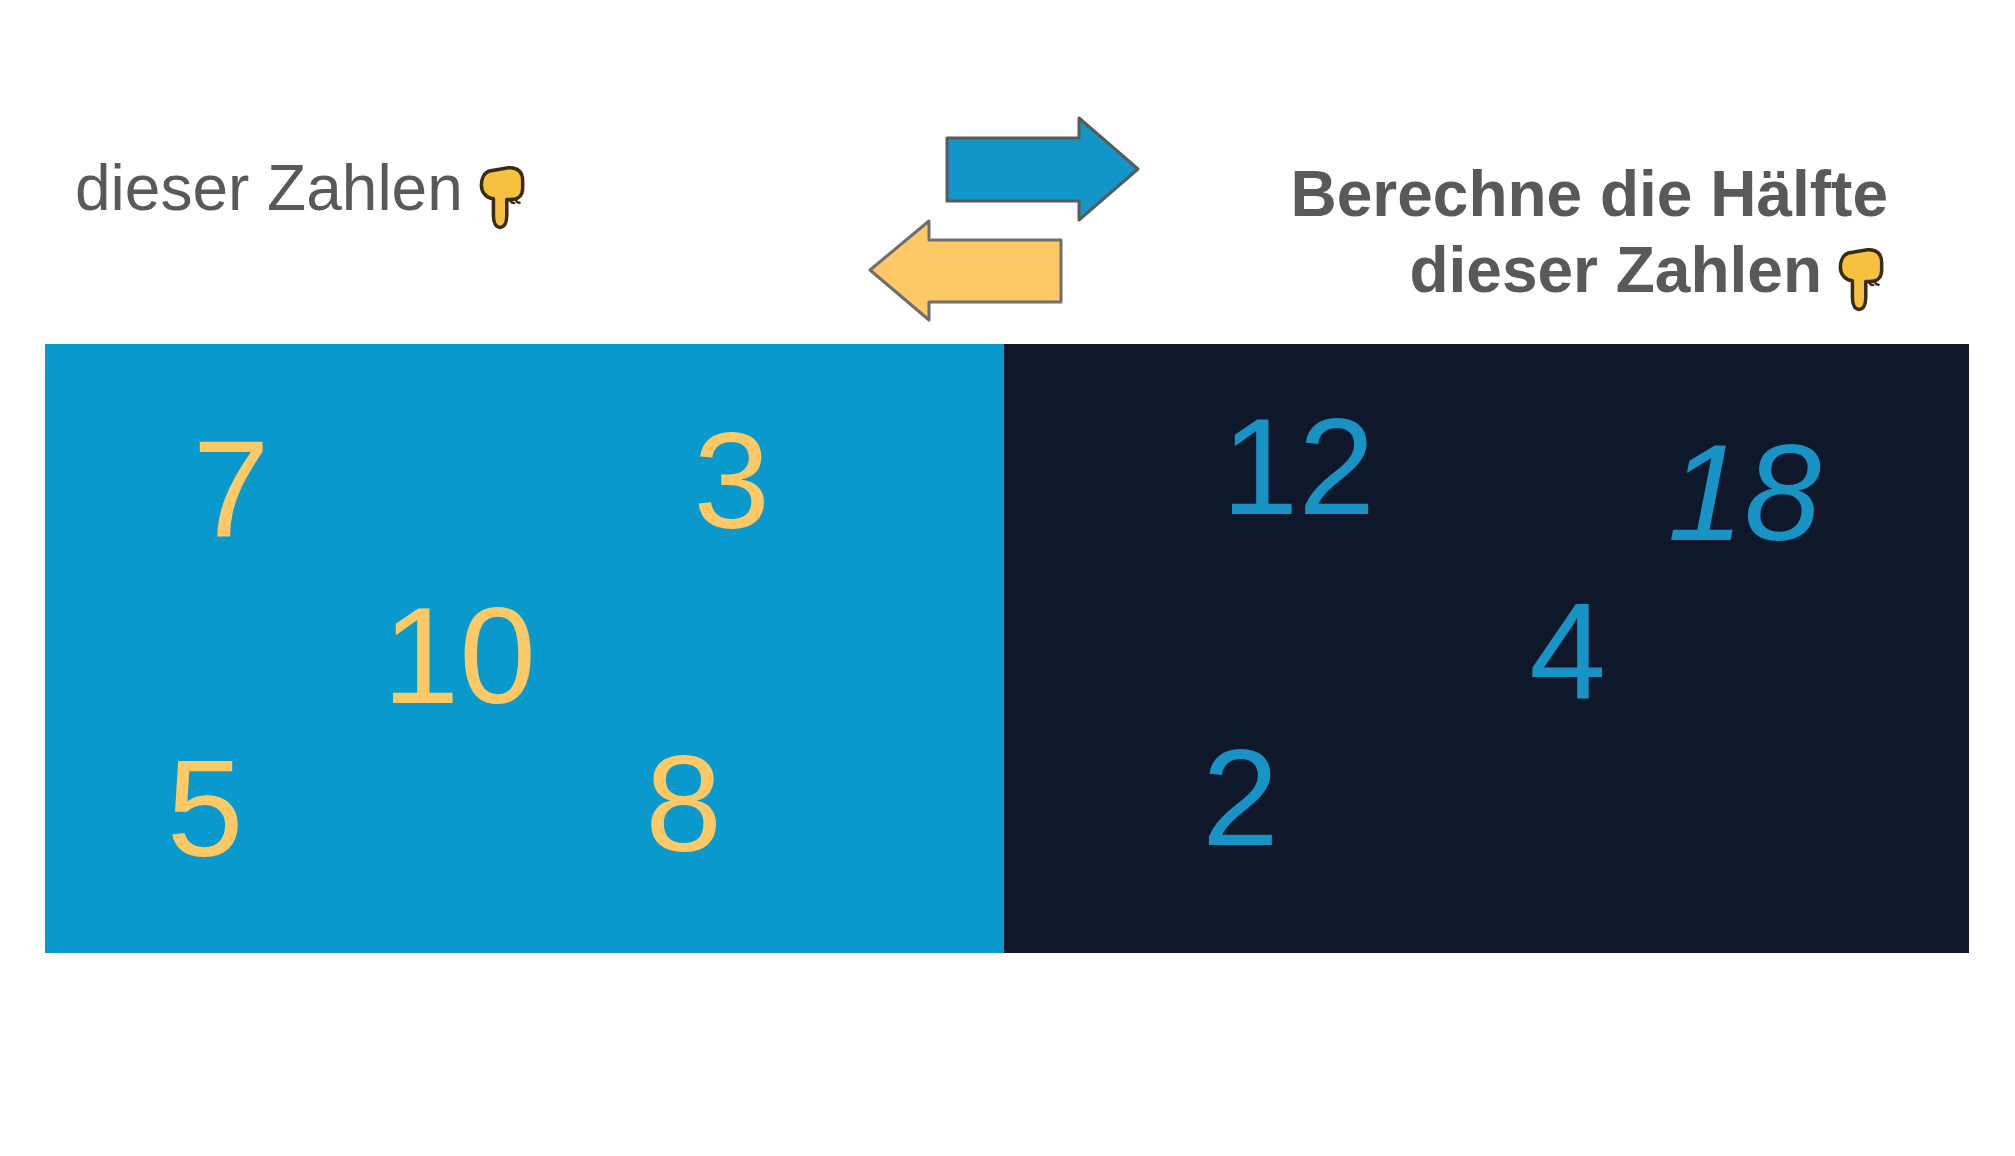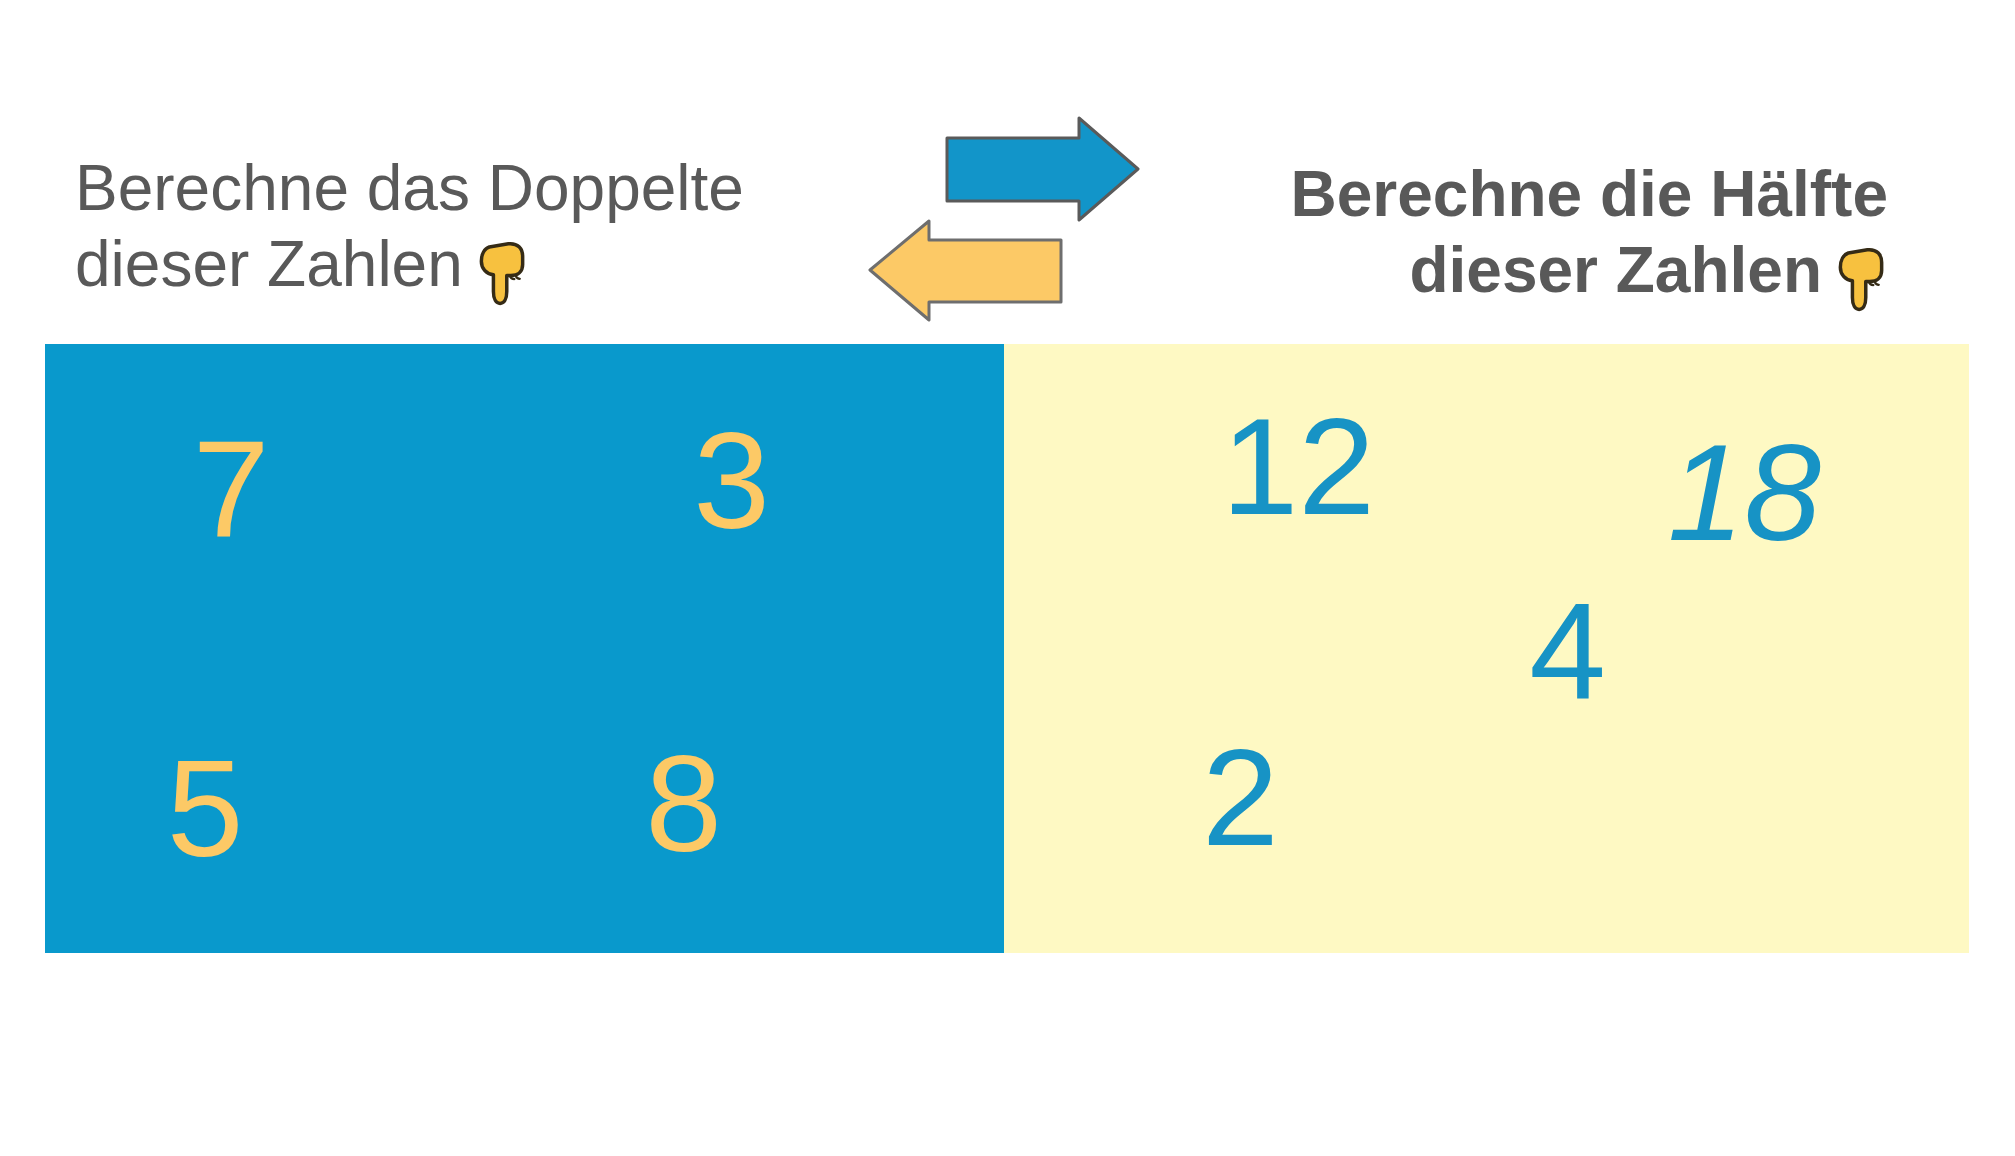--- a/index.html
+++ b/index.html
@@ -28,21 +28,21 @@
   }
   .arrow{position:absolute;}
   #arrow-right-blue{left:945px;top:116px;width:196px;height:106px;}
   #arrow-left-yellow{left:867px;top:219px;width:196px;height:103px;}
   .numbox{
     position:absolute;
     top:344px;
     height:609px;
   }
   #box-double{left:45px;width:959px;background:#0999CC;}
-  #box-half{left:1004px;width:965px;background:#fef9c3;}
+  #box-half{left:1004px;width:965px;background:#0f172a;}
   .num{
     position:absolute;
     transform:translate(-50%,-50%);
     font-size:138px;
     line-height:1;
     white-space:nowrap;
   }
   #box-double .num{color:#FCC966;}
   #box-half .num{color:#1793C5;}
   
@@ -54,21 +54,20 @@
   .h0{left:30.5%;top:20.0%;}
   .h1{left:76.7%;top:24.3%;font-style:italic;}
   .h2{left:58.4%;top:50.2%;}
   .h3{left:24.5%;top:74.4%;}
   .h4{left:80.0%;top:79.5%;}
 </style>
 </head>
 <body>
 
 <div class="instruction" id="instruction-left">
-  <span class="line">Berechne das Doppelte</span>
   <span class="line"><span>dieser Zahlen</span><svg class="hand-icon" viewBox="0 0 34 42">
       <path d="M9 4 L21 2 C27 1.4 30 5 30 10 L30 15 C30 19.5 27 22 22.5 22 L20 22 L20 32 C20 37 18.2 39.5 15.8 39.5 C13.4 39.5 11.6 37 11.6 32 L11.6 21.5 C7 21 4 17.5 4 13 C4 8.5 6 5 9 4 Z" fill="#F7C13F" stroke="#352B16" stroke-width="2.2" stroke-linejoin="round"></path>
       <path d="M21.8 22 q0.8 2.2 3 2.2 M25.6 22 q0.7 2 2.6 2" stroke="#352B16" fill="none" stroke-width="1.4" stroke-linecap="round"></path>
     </svg></span>
 </div>
 
 <div class="instruction" id="instruction-right">
   <span class="line">Berechne die Hälfte</span>
   <span class="line"><span>dieser Zahlen</span><svg class="hand-icon" viewBox="0 0 34 42">
       <path d="M9 4 L21 2 C27 1.4 30 5 30 10 L30 15 C30 19.5 27 22 22.5 22 L20 22 L20 32 C20 37 18.2 39.5 15.8 39.5 C13.4 39.5 11.6 37 11.6 32 L11.6 21.5 C7 21 4 17.5 4 13 C4 8.5 6 5 9 4 Z" fill="#F7C13F" stroke="#352B16" stroke-width="2.2" stroke-linejoin="round"></path>
@@ -79,20 +78,21 @@
 <svg class="arrow" id="arrow-right-blue" viewBox="0 0 196 106">
   <polygon points="2,22 134,22 134,2 193,53 134,104 134,85 2,85" fill="#1295C9" stroke="#5A5A5A" stroke-width="3" stroke-linejoin="round"></polygon>
 </svg>
 <svg class="arrow" id="arrow-left-yellow" viewBox="0 0 196 103">
   <polygon points="194,21 62,21 62,2 3,51 62,101 62,83 194,83" fill="#FCC966" stroke="#6E6E6E" stroke-width="3" stroke-linejoin="round"></polygon>
 </svg>
 
 <div class="numbox" id="box-double">
   <span class="num d0">7</span>
   <span class="num d1">3</span>
+  <span class="num d2">10</span>
   <span class="num d3">5</span>
   <span class="num d4">8</span>
 </div>
 
 <div class="numbox" id="box-half">
   <span class="num h0">12</span>
   <span class="num h1">18</span>
   <span class="num h2">4</span>
   <span class="num h3">2</span>
 </div>

